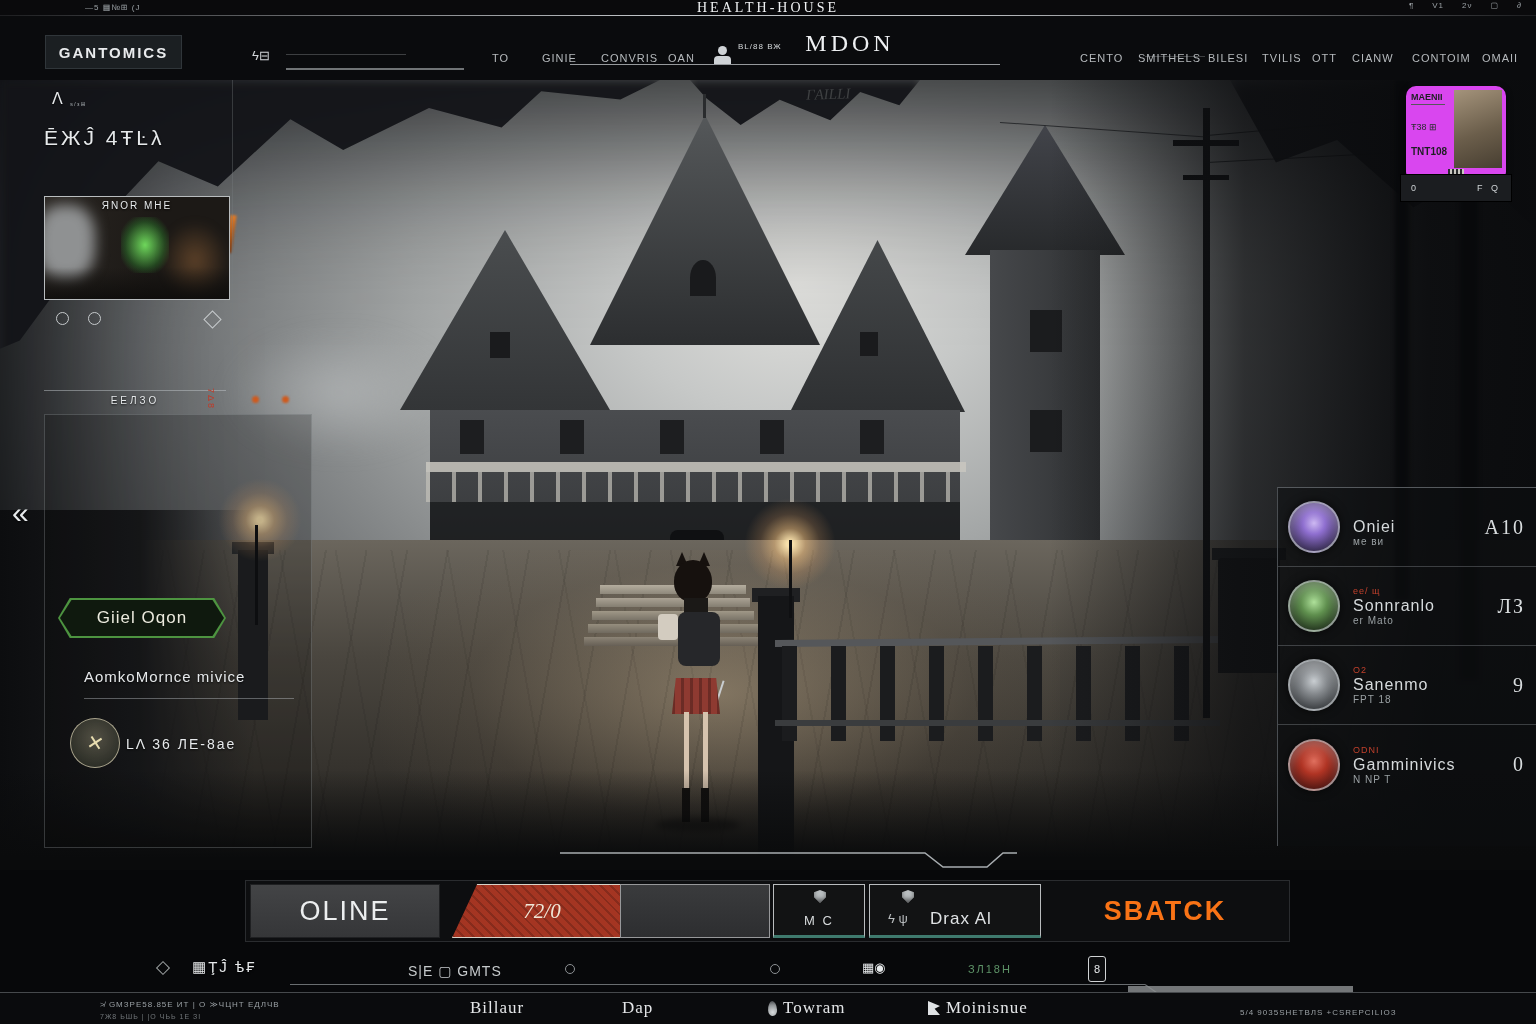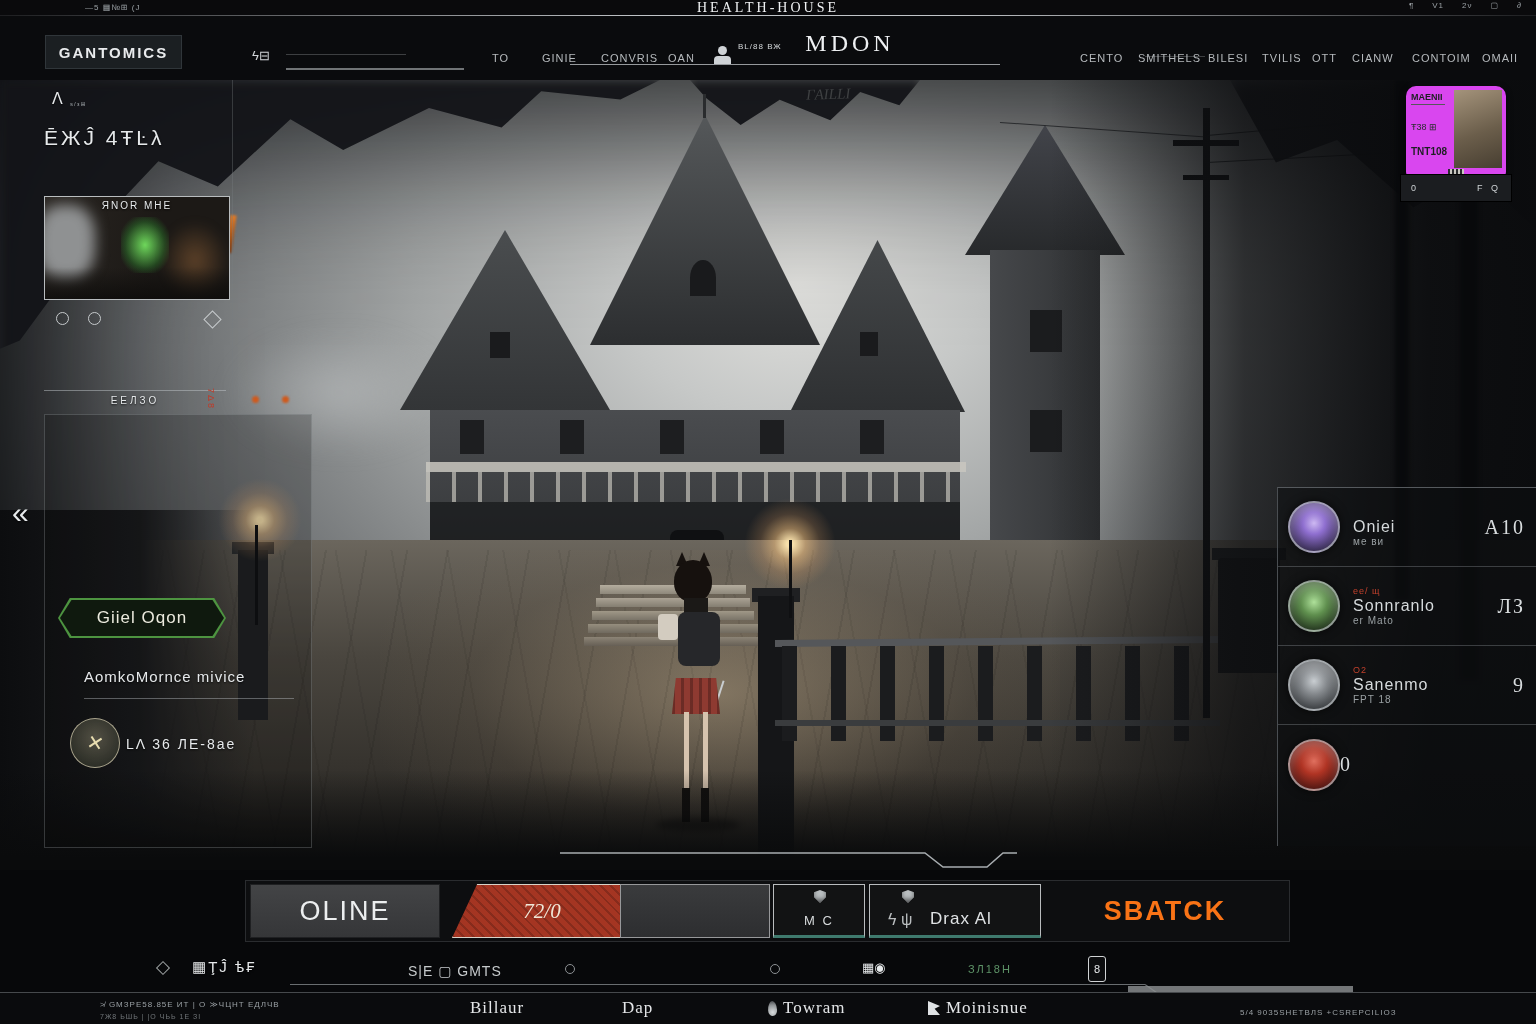--- a/index.html
+++ b/index.html
@@ -301,20 +301,25 @@
       <div class="orb orb3"></div>
       <div class="rp-texts">
         <div class="rp-tag">O2</div>
         <div class="rp-name">Sanenmo</div>
         <div class="rp-sub">FPT 18</div>
       </div>
       <div class="rp-val">9</div>
     </div>
     <div class="rp-row" style="border-bottom:none;">
       <div class="orb orb4"></div>
+      <div class="rp-texts">
+        <div class="rp-tag">ODNI</div>
+        <div class="rp-name">Gamminivics</div>
+        <div class="rp-sub">N NP T</div>
+      </div>
       <div class="rp-val">0</div>
     </div>
   </div>
 
   <svg width="470" height="28" style="position:absolute;left:555px;top:845px;">
     <polyline points="5,8 370,8 388,22 432,22 448,8 462,8" fill="none" stroke="#a8adb0" stroke-width="1.5"></polyline>
   </svg>
 
   <div class="bbox" style="left:245px;top:880px;width:1045px;height:62px;background:#0d0e10;border:1px solid #2a2c2f;"></div>
   <div class="bbox" style="left:250px;top:884px;width:190px;height:54px;background:linear-gradient(#434446,#353638);border:1px solid #1f2022;
@@ -323,21 +328,21 @@
       background-image:repeating-linear-gradient(45deg,rgba(0,0,0,.18) 0 2px,transparent 2px 7px);border:1px solid #d8d2c8;
       display:flex;align-items:center;justify-content:center;font-family:'Liberation Serif',serif;font-style:italic;font-size:21px;color:#f0e7d7;">72/0</div>
   <div class="bbox" style="left:620px;top:884px;width:150px;height:54px;background:linear-gradient(#3a3b3d,#2d2e30);border:1px solid #97989a;"></div>
 
   <div class="bbox" style="left:773px;top:884px;width:92px;height:54px;background:rgba(18,19,21,.92);border:1px solid #b9bcbe;border-bottom:3px solid #3f7a6e;">
     <div class="shield" style="position:absolute;left:40px;top:5px;"></div>
     <div style="position:absolute;left:0;right:0;top:28px;text-align:center;font-size:13px;color:#d6d9db;letter-spacing:2px;">M C</div>
   </div>
   <div class="bbox" style="left:869px;top:884px;width:172px;height:54px;background:rgba(18,19,21,.92);border:1px solid #b9bcbe;border-bottom:3px solid #3f7a6e;">
     <div class="shield" style="position:absolute;left:32px;top:5px;"></div>
-    <span style="position:absolute;left:18px;top:26px;font-size:16px;color:#b9bdbf;">ϟ ψ</span>
+    <span style="position:absolute;left:18px;top:26px;font-size:13px;color:#b9bdbf;">ϟ ψ</span>
     <div style="position:absolute;left:60px;top:24px;font-size:17px;color:#dfe2e4;letter-spacing:1px;">Drax Al</div>
   </div>
   <div class="bbox" style="left:1045px;top:884px;width:240px;height:54px;display:flex;align-items:center;justify-content:center;
       font-size:27px;letter-spacing:2px;color:#f97316;font-weight:bold;">SBATCK</div>
 
   <div class="diam" style="position:absolute;left:158px;top:963px;width:10px;height:10px;opacity:.8;"></div>
   <div class="hudtext" style="position:absolute;left:192px;top:958px;font-size:15px;letter-spacing:2px;">▦ŢĴ ѣ₣</div>
   <div style="position:absolute;left:408px;top:963px;font-size:14px;color:#c6cacc;letter-spacing:1px;">S|E ▢  GMTS</div>
   <div class="circ" style="position:absolute;left:565px;top:964px;width:10px;height:10px;border-color:#8d9194;"></div>
   <div class="circ" style="position:absolute;left:770px;top:964px;width:10px;height:10px;border-color:#8d9194;"></div>

